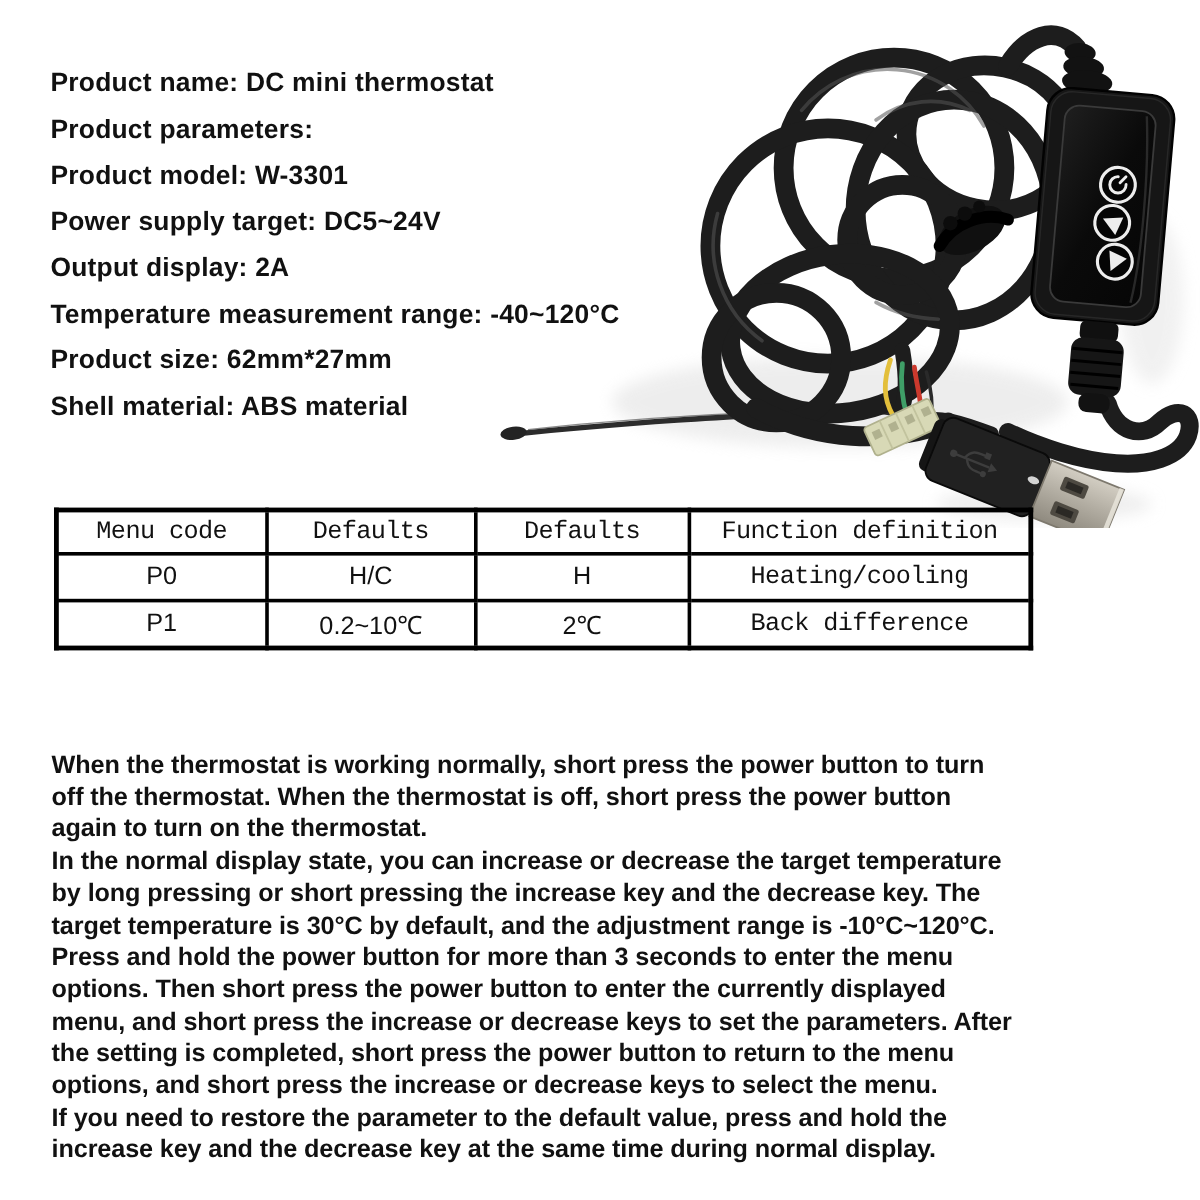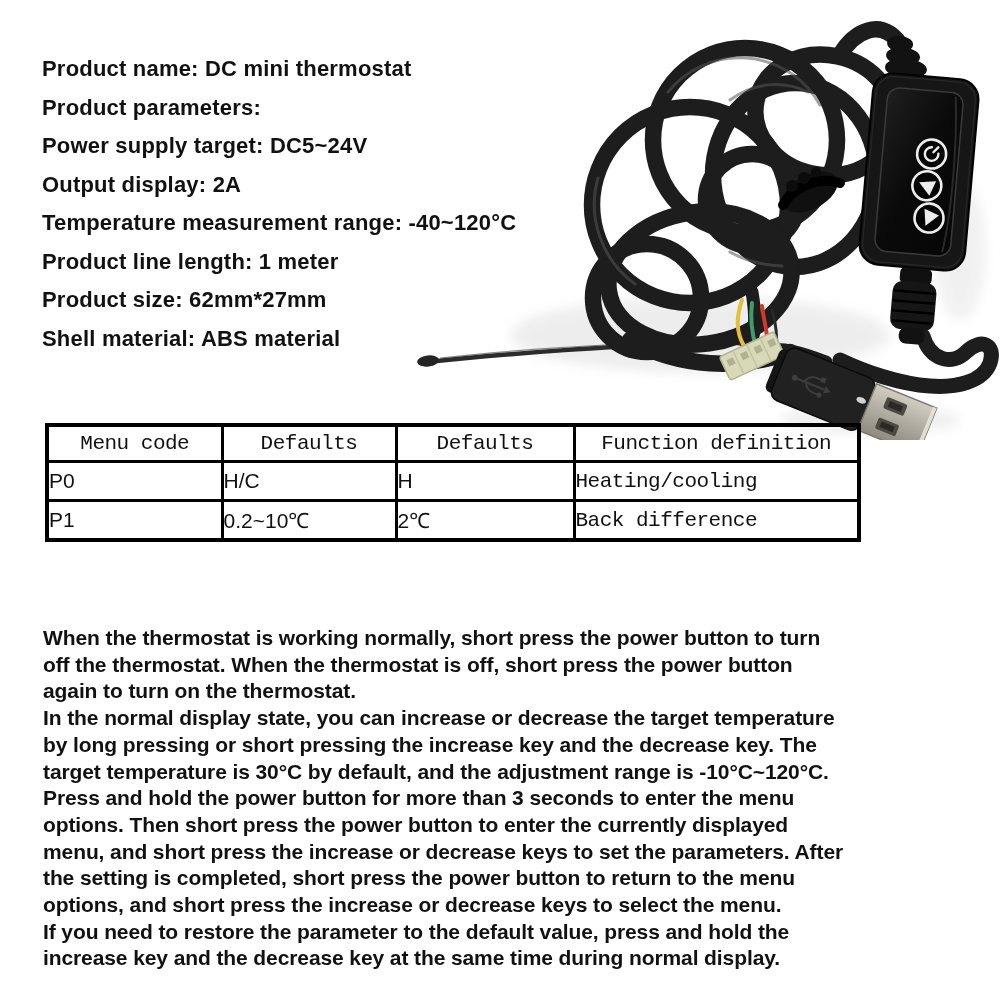--- a/index.html
+++ b/index.html
@@ -18,47 +18,47 @@
     position:absolute;left:45px;top:423px;width:812px;
     border-collapse:collapse;table-layout:fixed;
     border:4px solid #000;
   }
   table.spec th{
     font-family:"Liberation Mono",monospace;font-weight:400;
     font-size:21px;height:33px;border:3px solid #000;text-align:center;
     padding:0;letter-spacing:-.5px;
   }
   table.spec td{
-    font-size:21px;height:36px;border:3px solid #000;text-align:left;
+    font-size:21px;height:36px;border:3px solid #000;text-align:center;
     vertical-align:middle;padding:0;font-weight:400;
   }
   table.spec td.c3{font-family:"Liberation Mono",monospace;letter-spacing:-.5px;}
   .instructions{
     position:absolute;left:43px;top:625px;width:956px;
     font-size:21px;font-weight:700;line-height:26.7px;
     white-space:pre-line;letter-spacing:-.1px;
   }
 </style>
 </head>
 <body>
 
 <div class="params">
 
     <div class="param-line">Product name: DC mini thermostat</div>
 
     <div class="param-line">Product parameters:</div>
 
+    <div class="param-line">Product model: W-3301</div>
 
     <div class="param-line">Power supply target: DC5~24V</div>
 
     <div class="param-line">Output display: 2A</div>
 
     <div class="param-line">Temperature measurement range: -40~120°C</div>
 
-    <div class="param-line">Product line length: 1 meter</div>
 
     <div class="param-line">Product size: 62mm*27mm</div>
 
     <div class="param-line">Shell material: ABS material</div>
   </div>
 
 <div class="photo-wrap">
 <svg width="600" height="440" viewBox="0 0 600 440" xmlns="http://www.w3.org/2000/svg">
   <defs>
     <linearGradient id="faceGrad" x1="0" y1="0" x2="1" y2="1">

